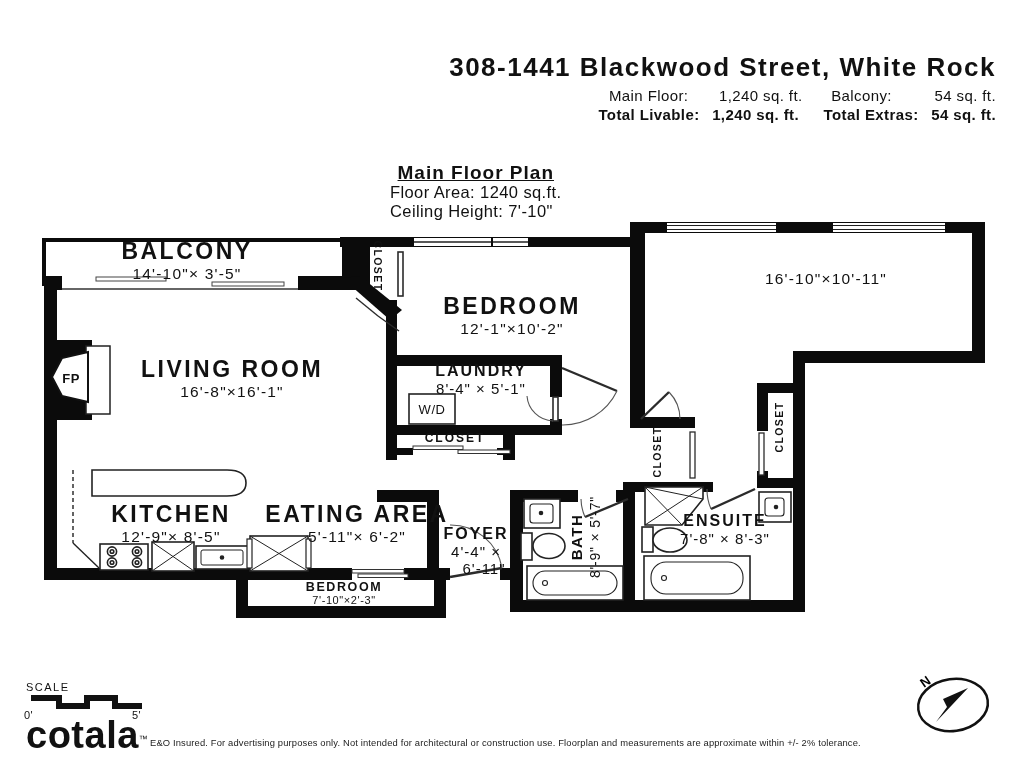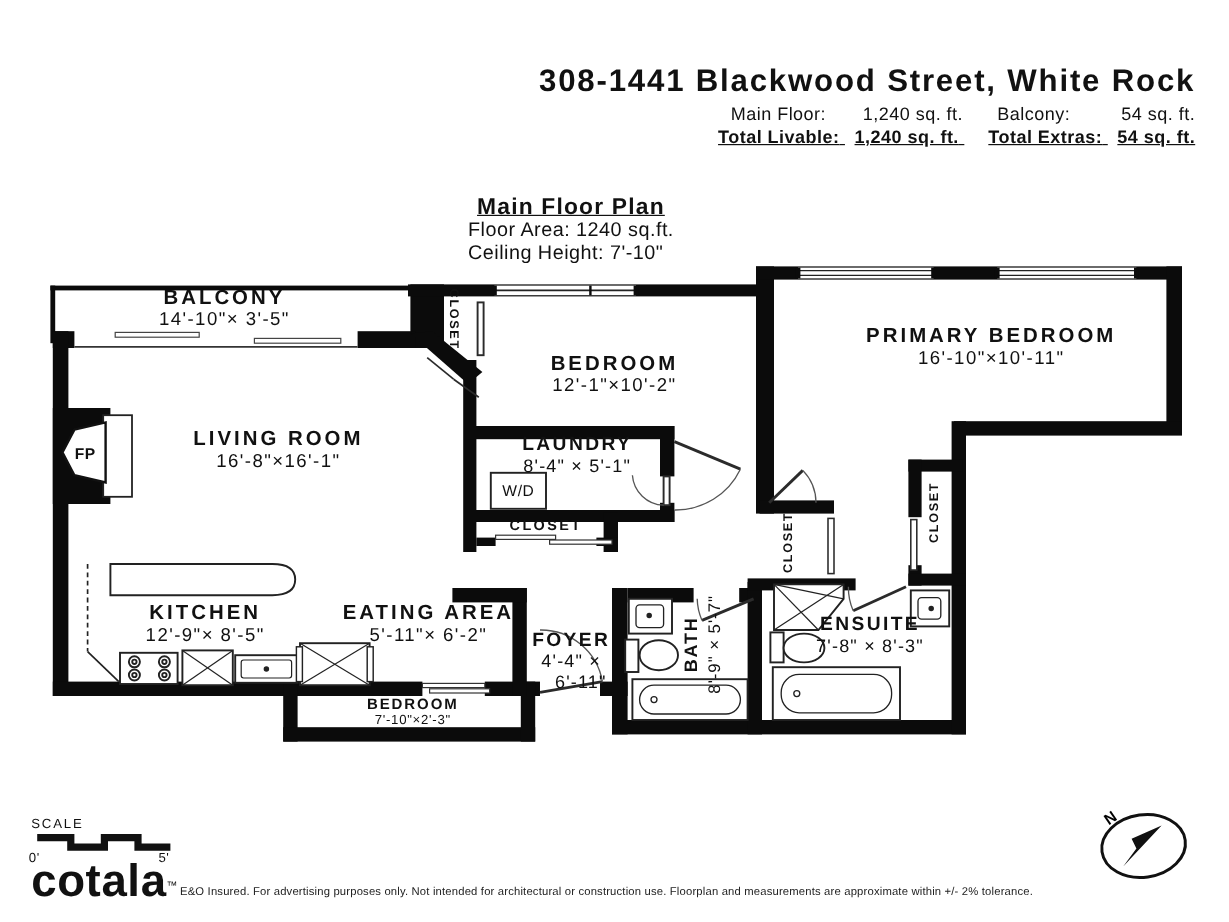--- a/index.html
+++ b/index.html
@@ -6,33 +6,33 @@
   body{
     width:1024px;height:768px;position:relative;background:#ffffff;
     font-family:"Liberation Sans","DejaVu Sans",sans-serif;color:#111;
     overflow:hidden;
   }
   #plan-svg{position:absolute;left:0;top:0;}
   
   .header{position:absolute;right:28px;top:8px;text-align:right;margin-top:44px;}
   .addr{font-size:26px;font-weight:bold;letter-spacing:1.5px;white-space:nowrap;}
   .hline{font-size:15px;margin-top:4px;letter-spacing:.4px;white-space:nowrap;}
-  .hline.bold{font-weight:bold;margin-top:2px;text-decoration:underline;}
+  .hline.bold{font-weight:bold;margin-top:2px;}
   .hline .gap-a{margin-left:26px;}
   .hline .gap-b{margin-left:24px;}
   .hline .gap-c{margin-left:38px;}
   .hline .gap-d{margin-left:8px;}
   .hline .gap-e{margin-left:20px;}
   
   .plan-info{position:absolute;left:390px;top:163px;line-height:1.06;}
   .pi-title{font-size:19px;font-weight:bold;text-decoration:underline;letter-spacing:1px;text-align:center;}
   .pi-line{font-size:16.5px;letter-spacing:.4px;margin-top:1px;}
   
   .room-label{position:absolute;transform:translateX(-50%);text-align:center;white-space:nowrap;}
-  .room-name{font-size:17px;font-weight:bold;letter-spacing:2.5px;}
+  .room-name{font-size:23px;font-weight:bold;letter-spacing:2.5px;}
   .room-dims{font-size:15.5px;letter-spacing:1.2px;}
   .small .room-name{font-size:12.5px;letter-spacing:1.6px;}
   .small .room-dims{font-size:11px;letter-spacing:.6px;}
   .mid .room-name{font-size:16px;letter-spacing:2px;}
   .mid .room-dims{font-size:15px;letter-spacing:1px;}
   .vlabel{position:absolute;transform:translate(-50%,-50%) rotate(-90deg);
           white-space:nowrap;font-weight:bold;font-size:10.5px;letter-spacing:1.4px;}
   .vlabel.cw{transform:translate(-50%,-50%) rotate(90deg);}
   .vlabel.big{font-size:15px;letter-spacing:1.5px;}
   .vlabel.dims{font-weight:normal;font-size:14px;letter-spacing:.8px;}
@@ -262,21 +262,20 @@
 </div>
 <div class="room-label" style="left:232px;top:356px;">
   <div class="room-name">LIVING ROOM</div>
   <div class="room-dims">16'-8"×16'-1"</div>
 </div>
 <div class="room-label" style="left:512px;top:293px;">
   <div class="room-name">BEDROOM</div>
   <div class="room-dims">12'-1"×10'-2"</div>
 </div>
 <div class="room-label" style="left:826px;top:270px;">
-  <div class="room-name">PRIMARY BEDROOM</div>
   <div class="room-dims">16'-10"×10'-11"</div>
 </div>
 <div class="room-label mid" style="left:481px;top:362px;">
   <div class="room-name">LAUNDRY</div>
   <div class="room-dims">8'-4" × 5'-1"</div>
 </div>
 <div class="room-label" style="left:171px;top:501px;">
   <div class="room-name">KITCHEN</div>
   <div class="room-dims">12'-9"× 8'-5"</div>
 </div>

